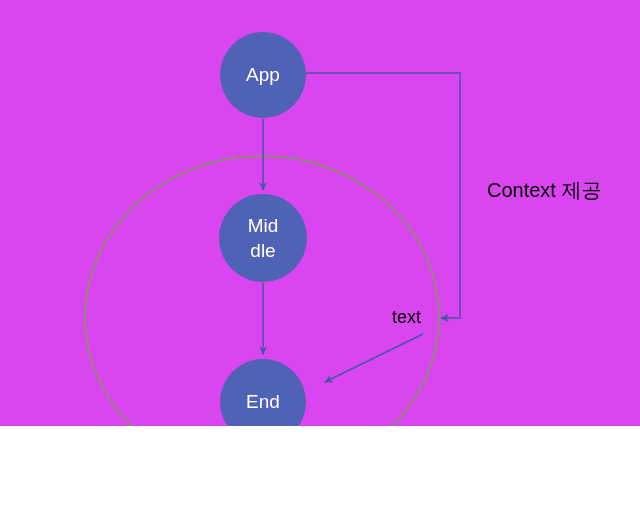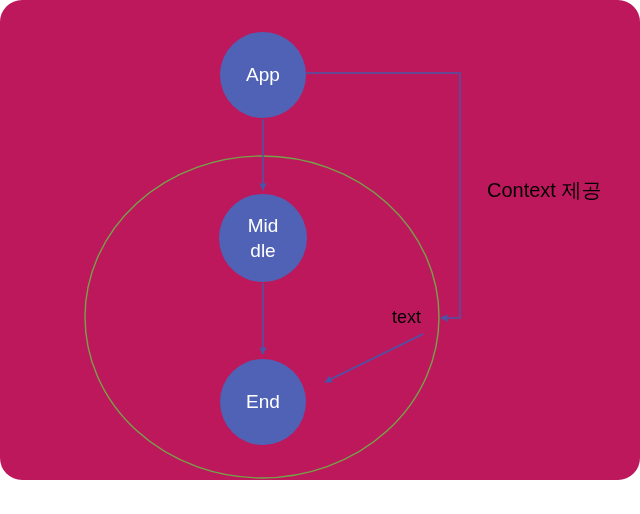--- a/index.html
+++ b/index.html
@@ -7,24 +7,23 @@
     margin: 0;
     padding: 0;
     background: #ffffff;
   }
   body {
     font-family: "Liberation Sans", sans-serif;
   }
   #canvas {
     position: relative;
     width: 640px;
-    height: 480px;
-    background: #be185d;
+    height: 426px;
+    background: #d946ef;
     overflow: hidden;
-    border-radius: 22px;
   }
   #diagram-svg {
     position: absolute;
     left: 0;
     top: 0;
     width: 640px;
     height: 514px;
   }
   .node-label {
     fill: #ffffff;

